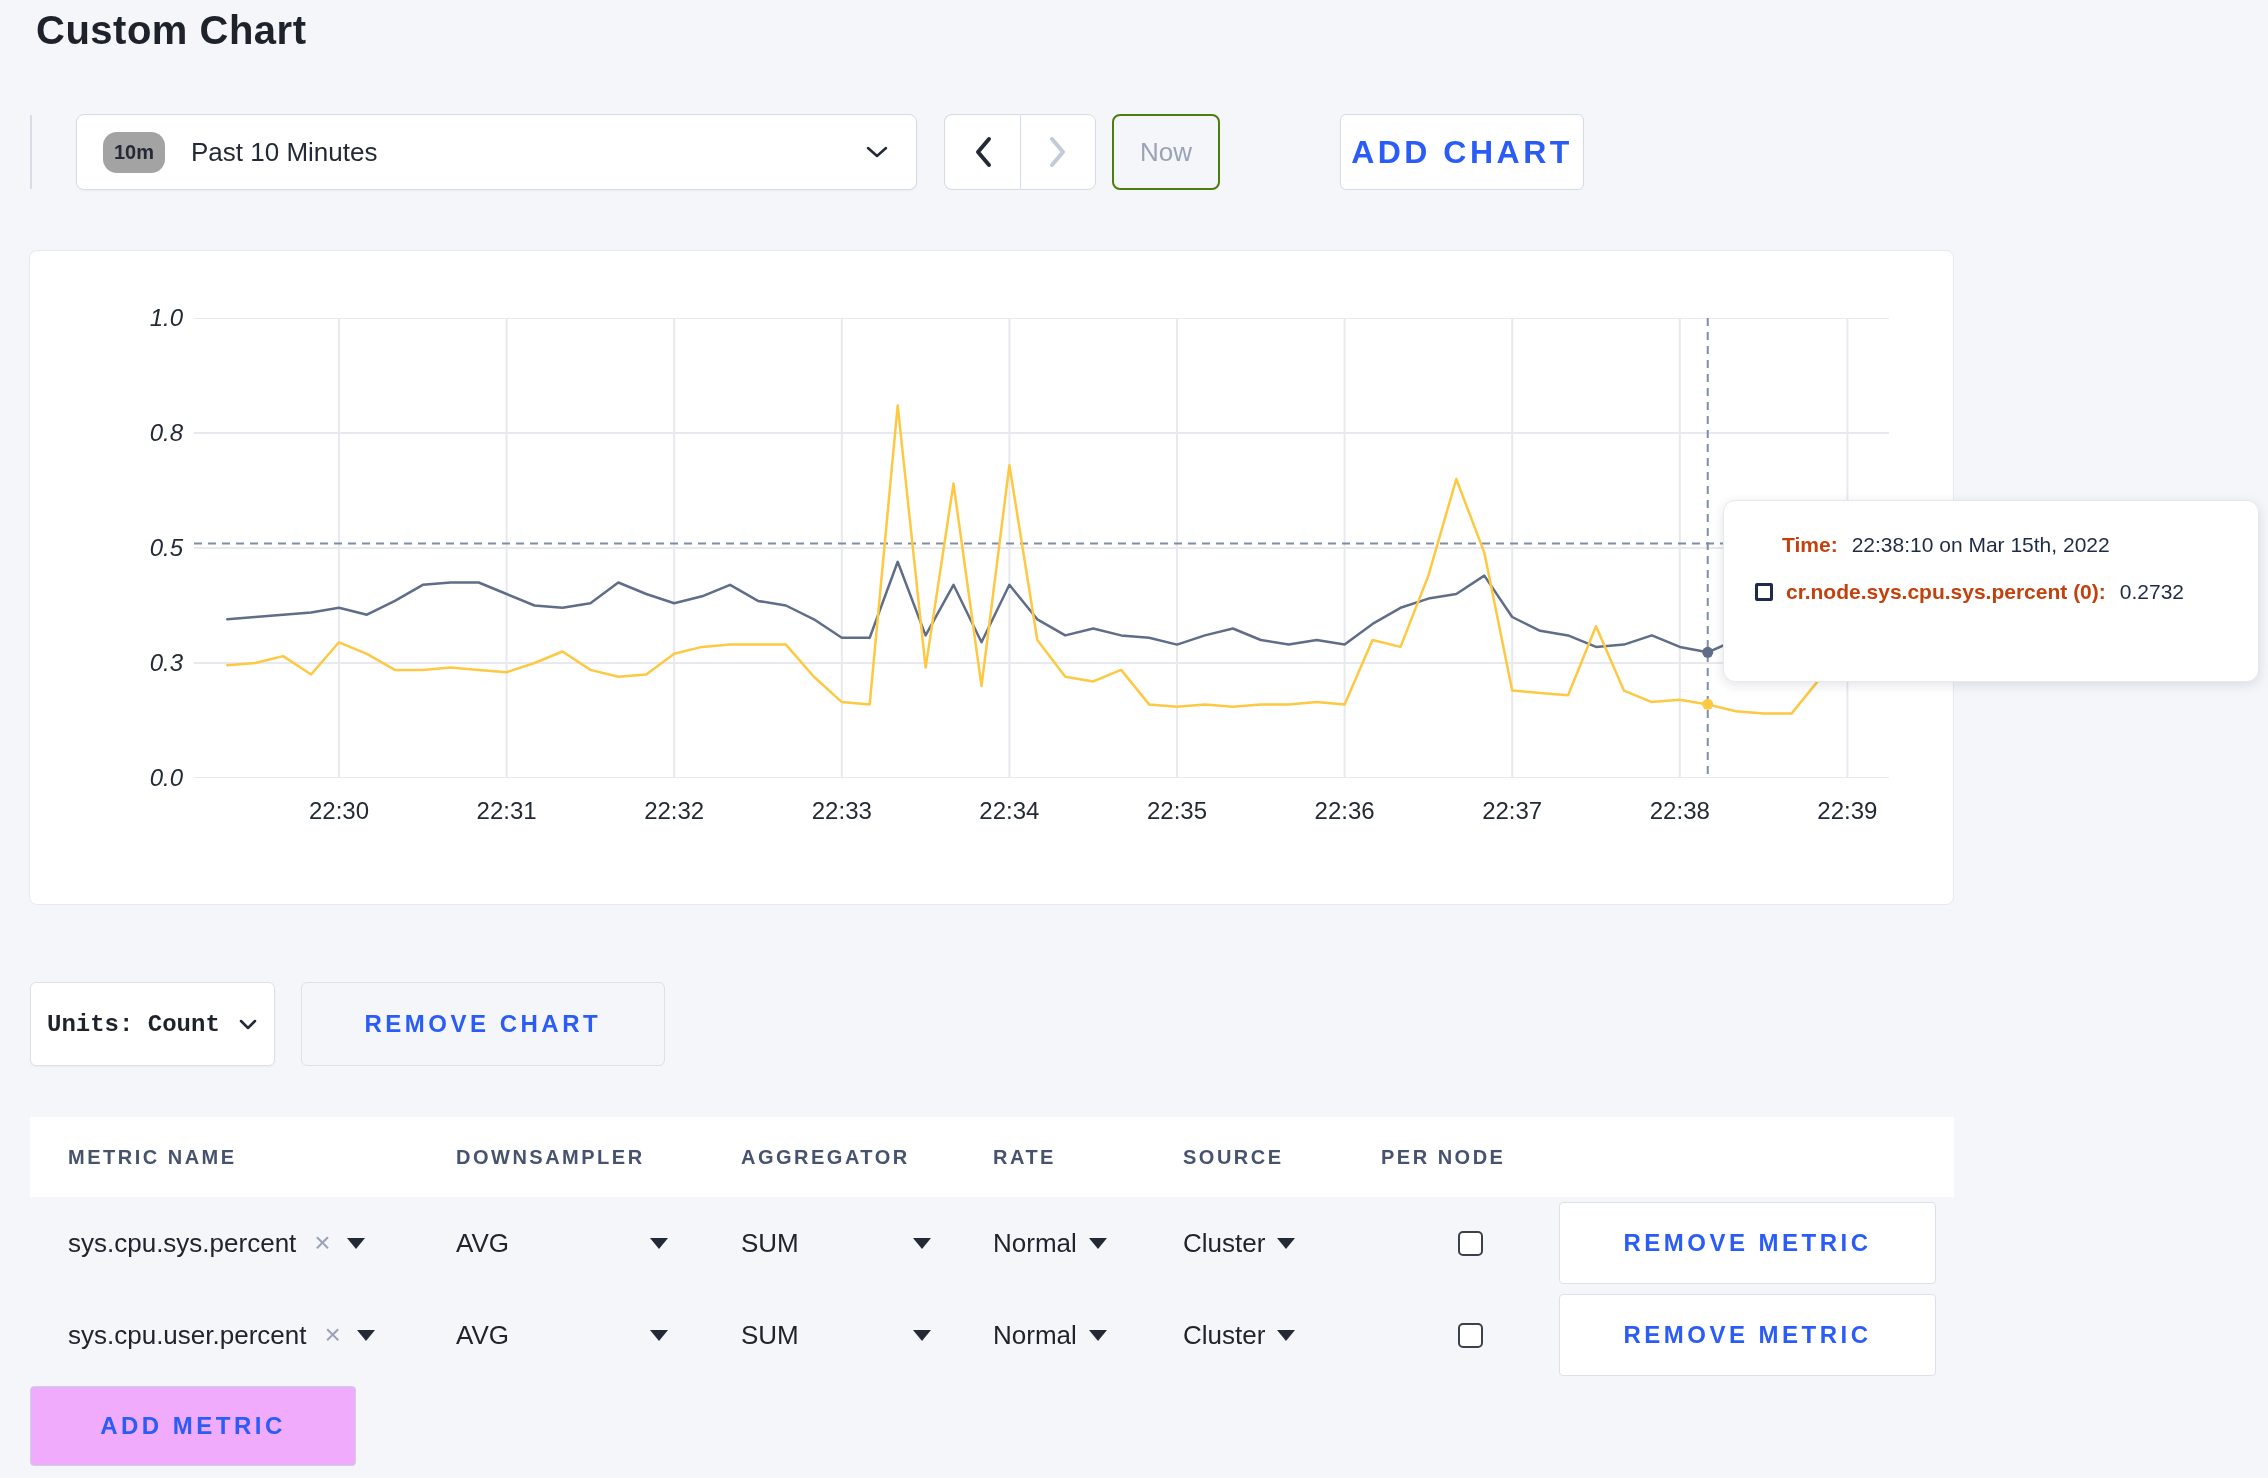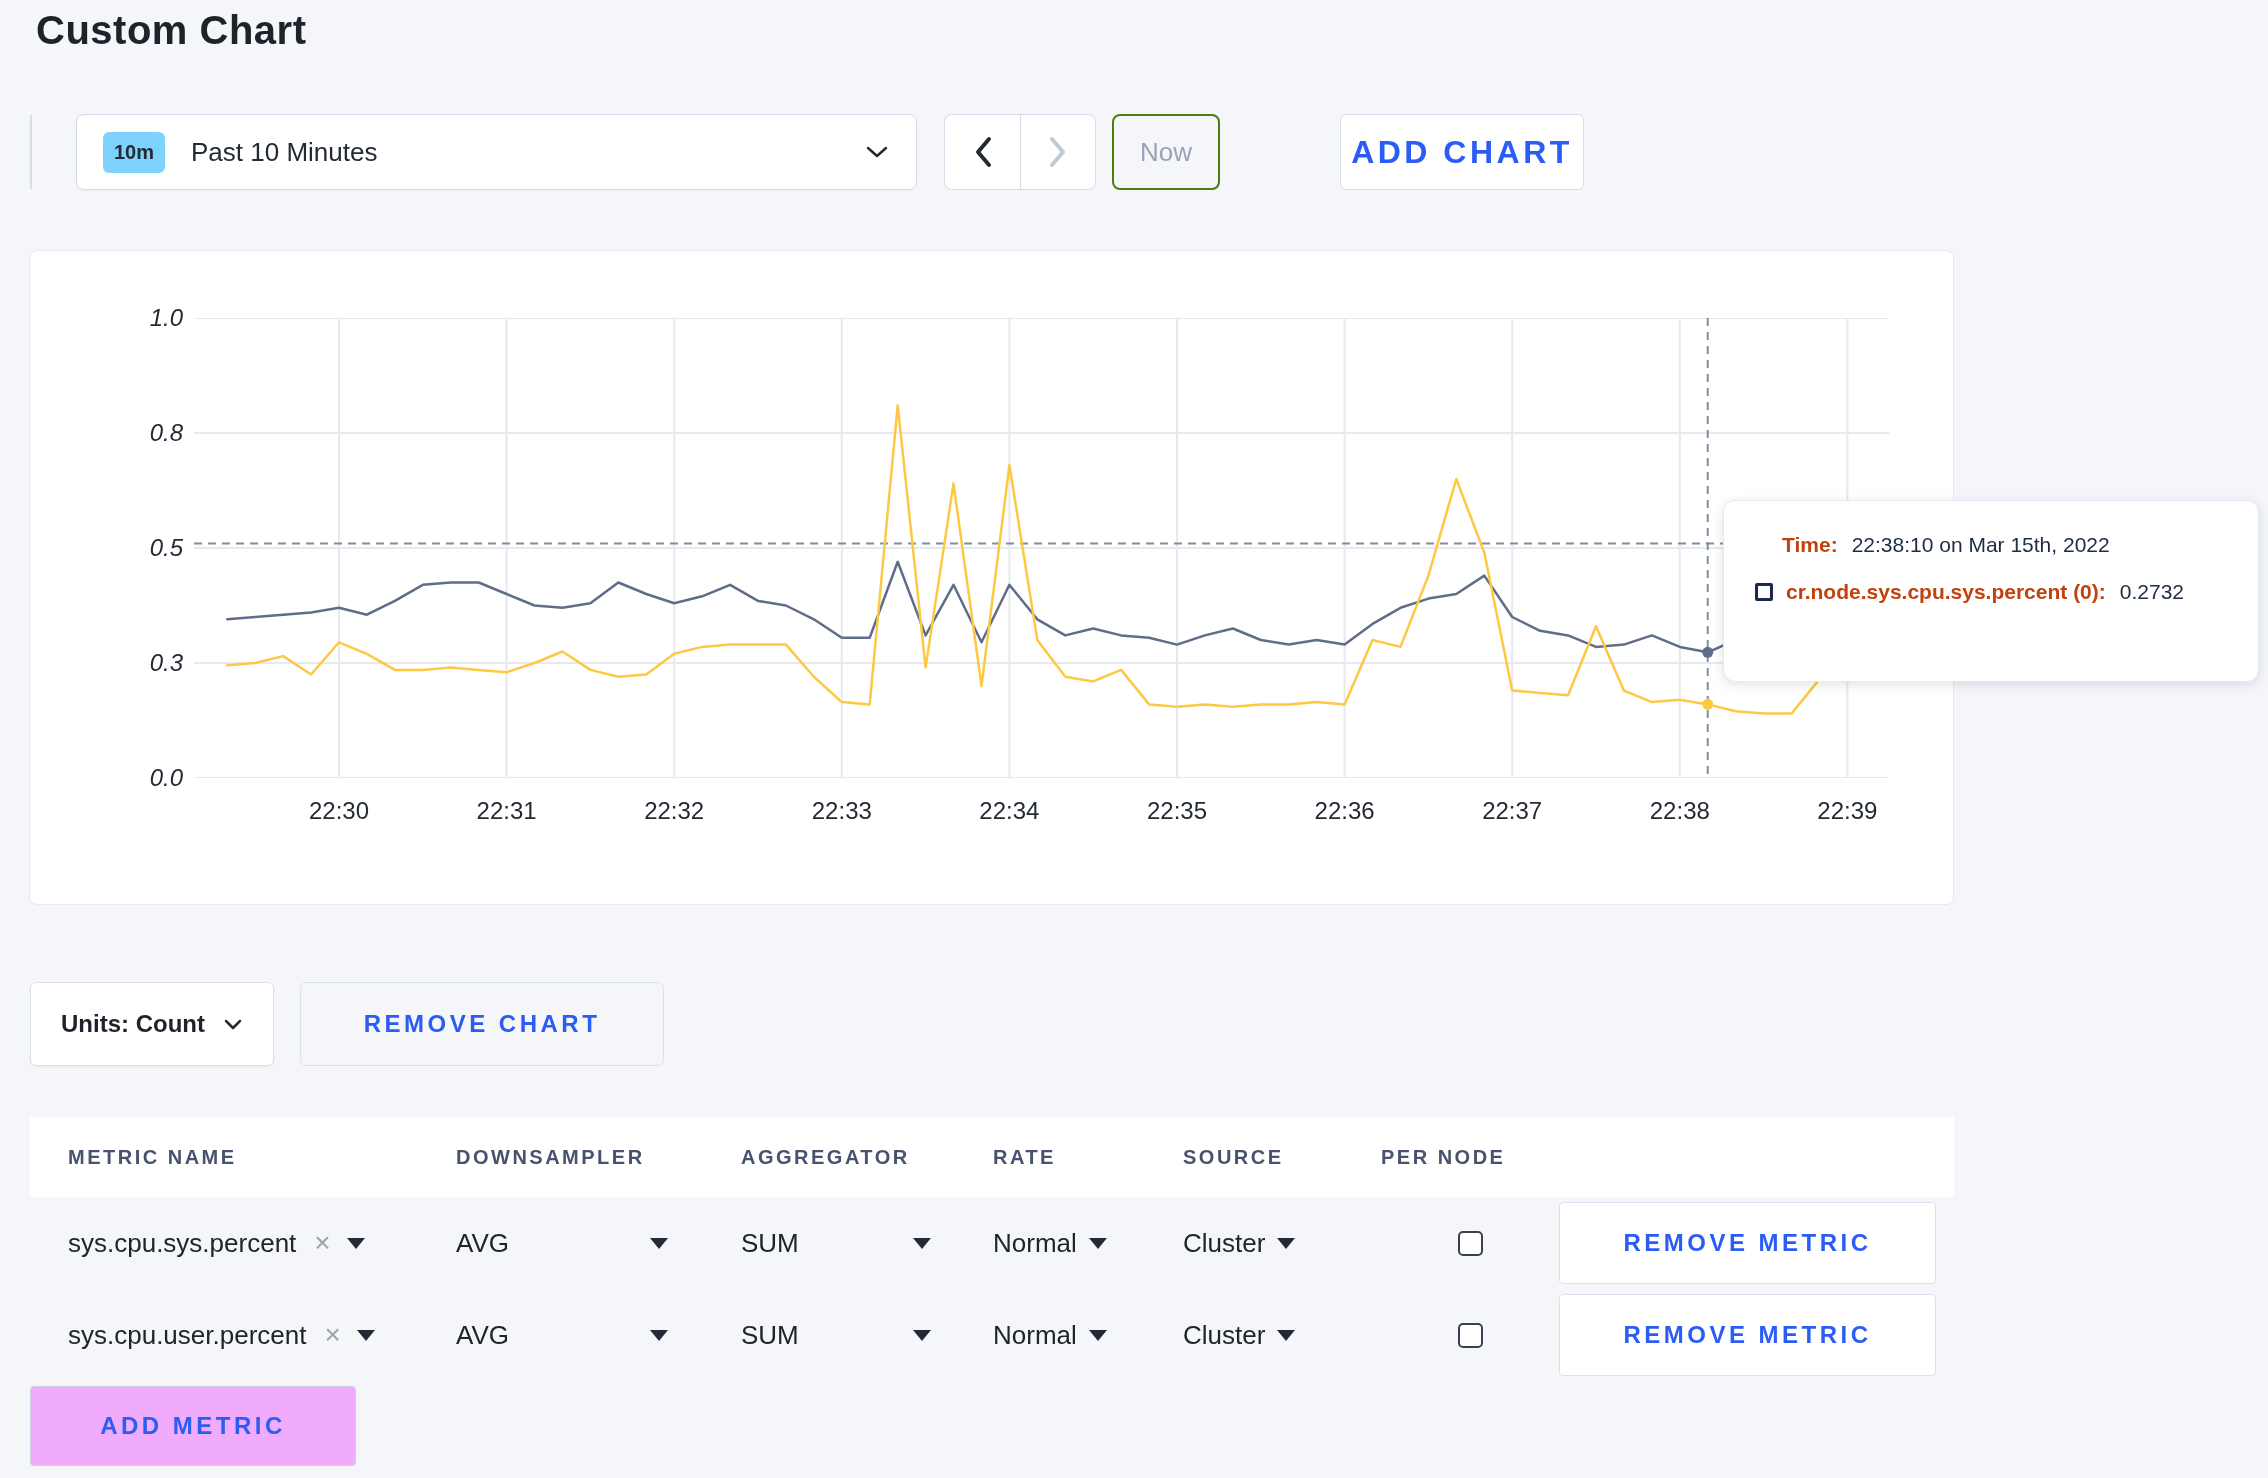--- a/index.html
+++ b/index.html
@@ -18,22 +18,22 @@
 
   
   .toolbar { position:absolute; left:30px; top:114px; height:76px; display:flex; align-items:center; }
   .tb-divider { width:2px; height:74px; background:#d8dce6; margin-right:44px; }
   .time-select {
     width:841px; height:76px; background:#ffffff; border:1px solid #d6dbe7; border-radius:8px;
     display:flex; align-items:center; padding:0 26px; cursor:pointer;
     box-shadow:0 1px 2px rgba(40,50,70,0.05);
   }
   .time-badge {
-    background:#7dd3fc; color:#242a35; font-size:20px; font-weight:bold;
-    padding:9px 11px; border-radius:6px; margin-right:26px;
+    background:#a3a3a3; color:#242a35; font-size:20px; font-weight:bold;
+    padding:9px 11px; border-radius:14px; margin-right:26px;
   }
   .time-label { font-size:26px; color:#242a35; }
   .chev-down { margin-left:auto; }
   .nav-group { display:flex; margin-left:27px; }
   .nav-btn {
     width:76px; height:76px; background:#ffffff; border:1px solid #d6dbe7;
     display:flex; align-items:center; justify-content:center; cursor:pointer;
   }
   .nav-btn.prev { border-radius:8px 0 0 8px; border-right-width:0; }
   .nav-btn.next { border-radius:0 8px 8px 0; border-left:1px solid #d6dbe7; }
@@ -70,23 +70,23 @@
   }
   .tt-row { display:flex; align-items:center; height:47px; font-size:21px; color:#1e2b45; }
   .tt-row.time { padding-left:27px; }
   .tt-label { font-weight:bold; color:#c2410c; }
   .tt-value { margin-left:14px; color:#1e2b45; }
   .tt-swatch { width:18px; height:18px; border:3px solid #000; border-radius:2px; margin-right:13px; flex:none; }
 
   
   .units-bar { position:absolute; left:30px; top:982px; display:flex; align-items:center; }
   .units-btn {
-    height:84px; padding:0 30px; background:#ffffff; border:1px solid #dbe0ec; border-radius:6px;
+    height:84px; padding:0 16px; background:#ffffff; border:1px solid #dbe0ec; border-radius:6px;
     display:flex; align-items:center; gap:18px; font-size:24px; font-weight:bold; color:#1d222b;
-    font-family:Liberation Sans, sans-serif; cursor:pointer; box-shadow:0 1px 2px rgba(40,50,70,0.05);
+    font-family:Liberation Mono, monospace; cursor:pointer; box-shadow:0 1px 2px rgba(40,50,70,0.05);
   }
   .remove-chart-btn {
     margin-left:26px; width:364px; height:84px; background:transparent; border:1px solid #dbe0ec;
     border-radius:6px; color:#2b5cf6; font-size:24px; font-weight:bold; letter-spacing:3.5px;
     font-family:inherit; cursor:pointer;
   }
 
   
   .metrics-table { position:absolute; left:30px; top:1117px; width:1924px; }
   .mt-grid {

